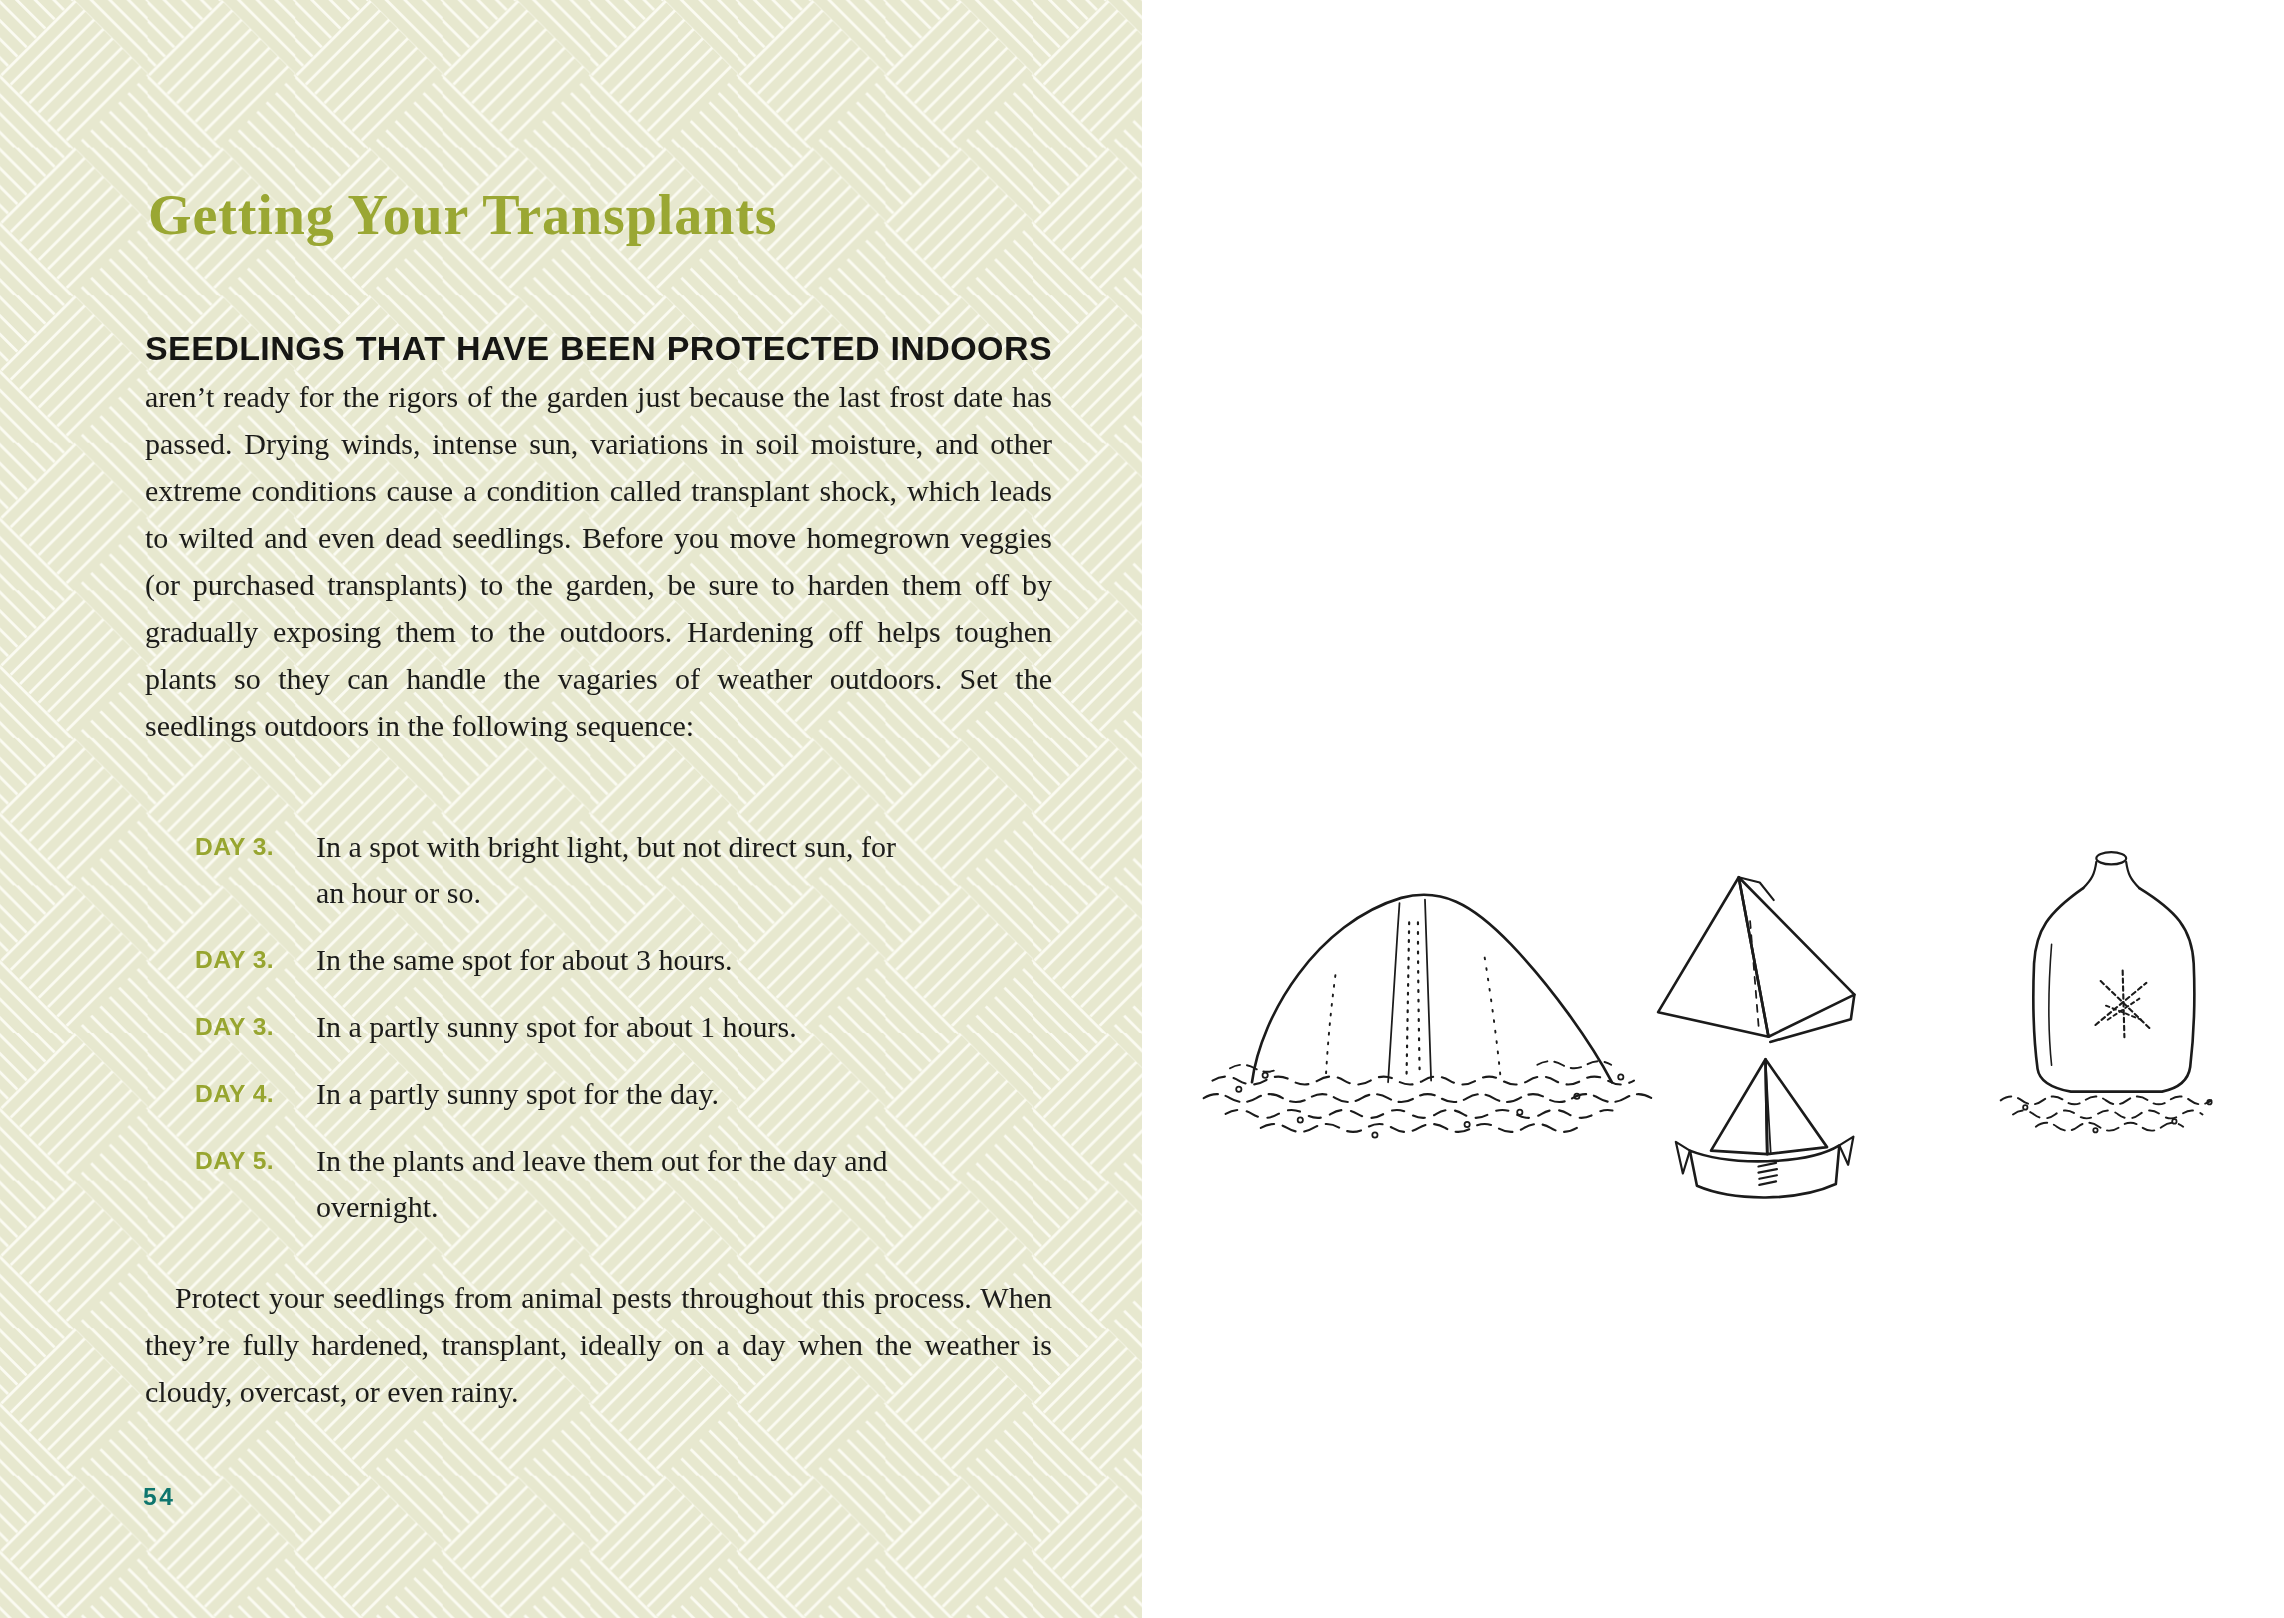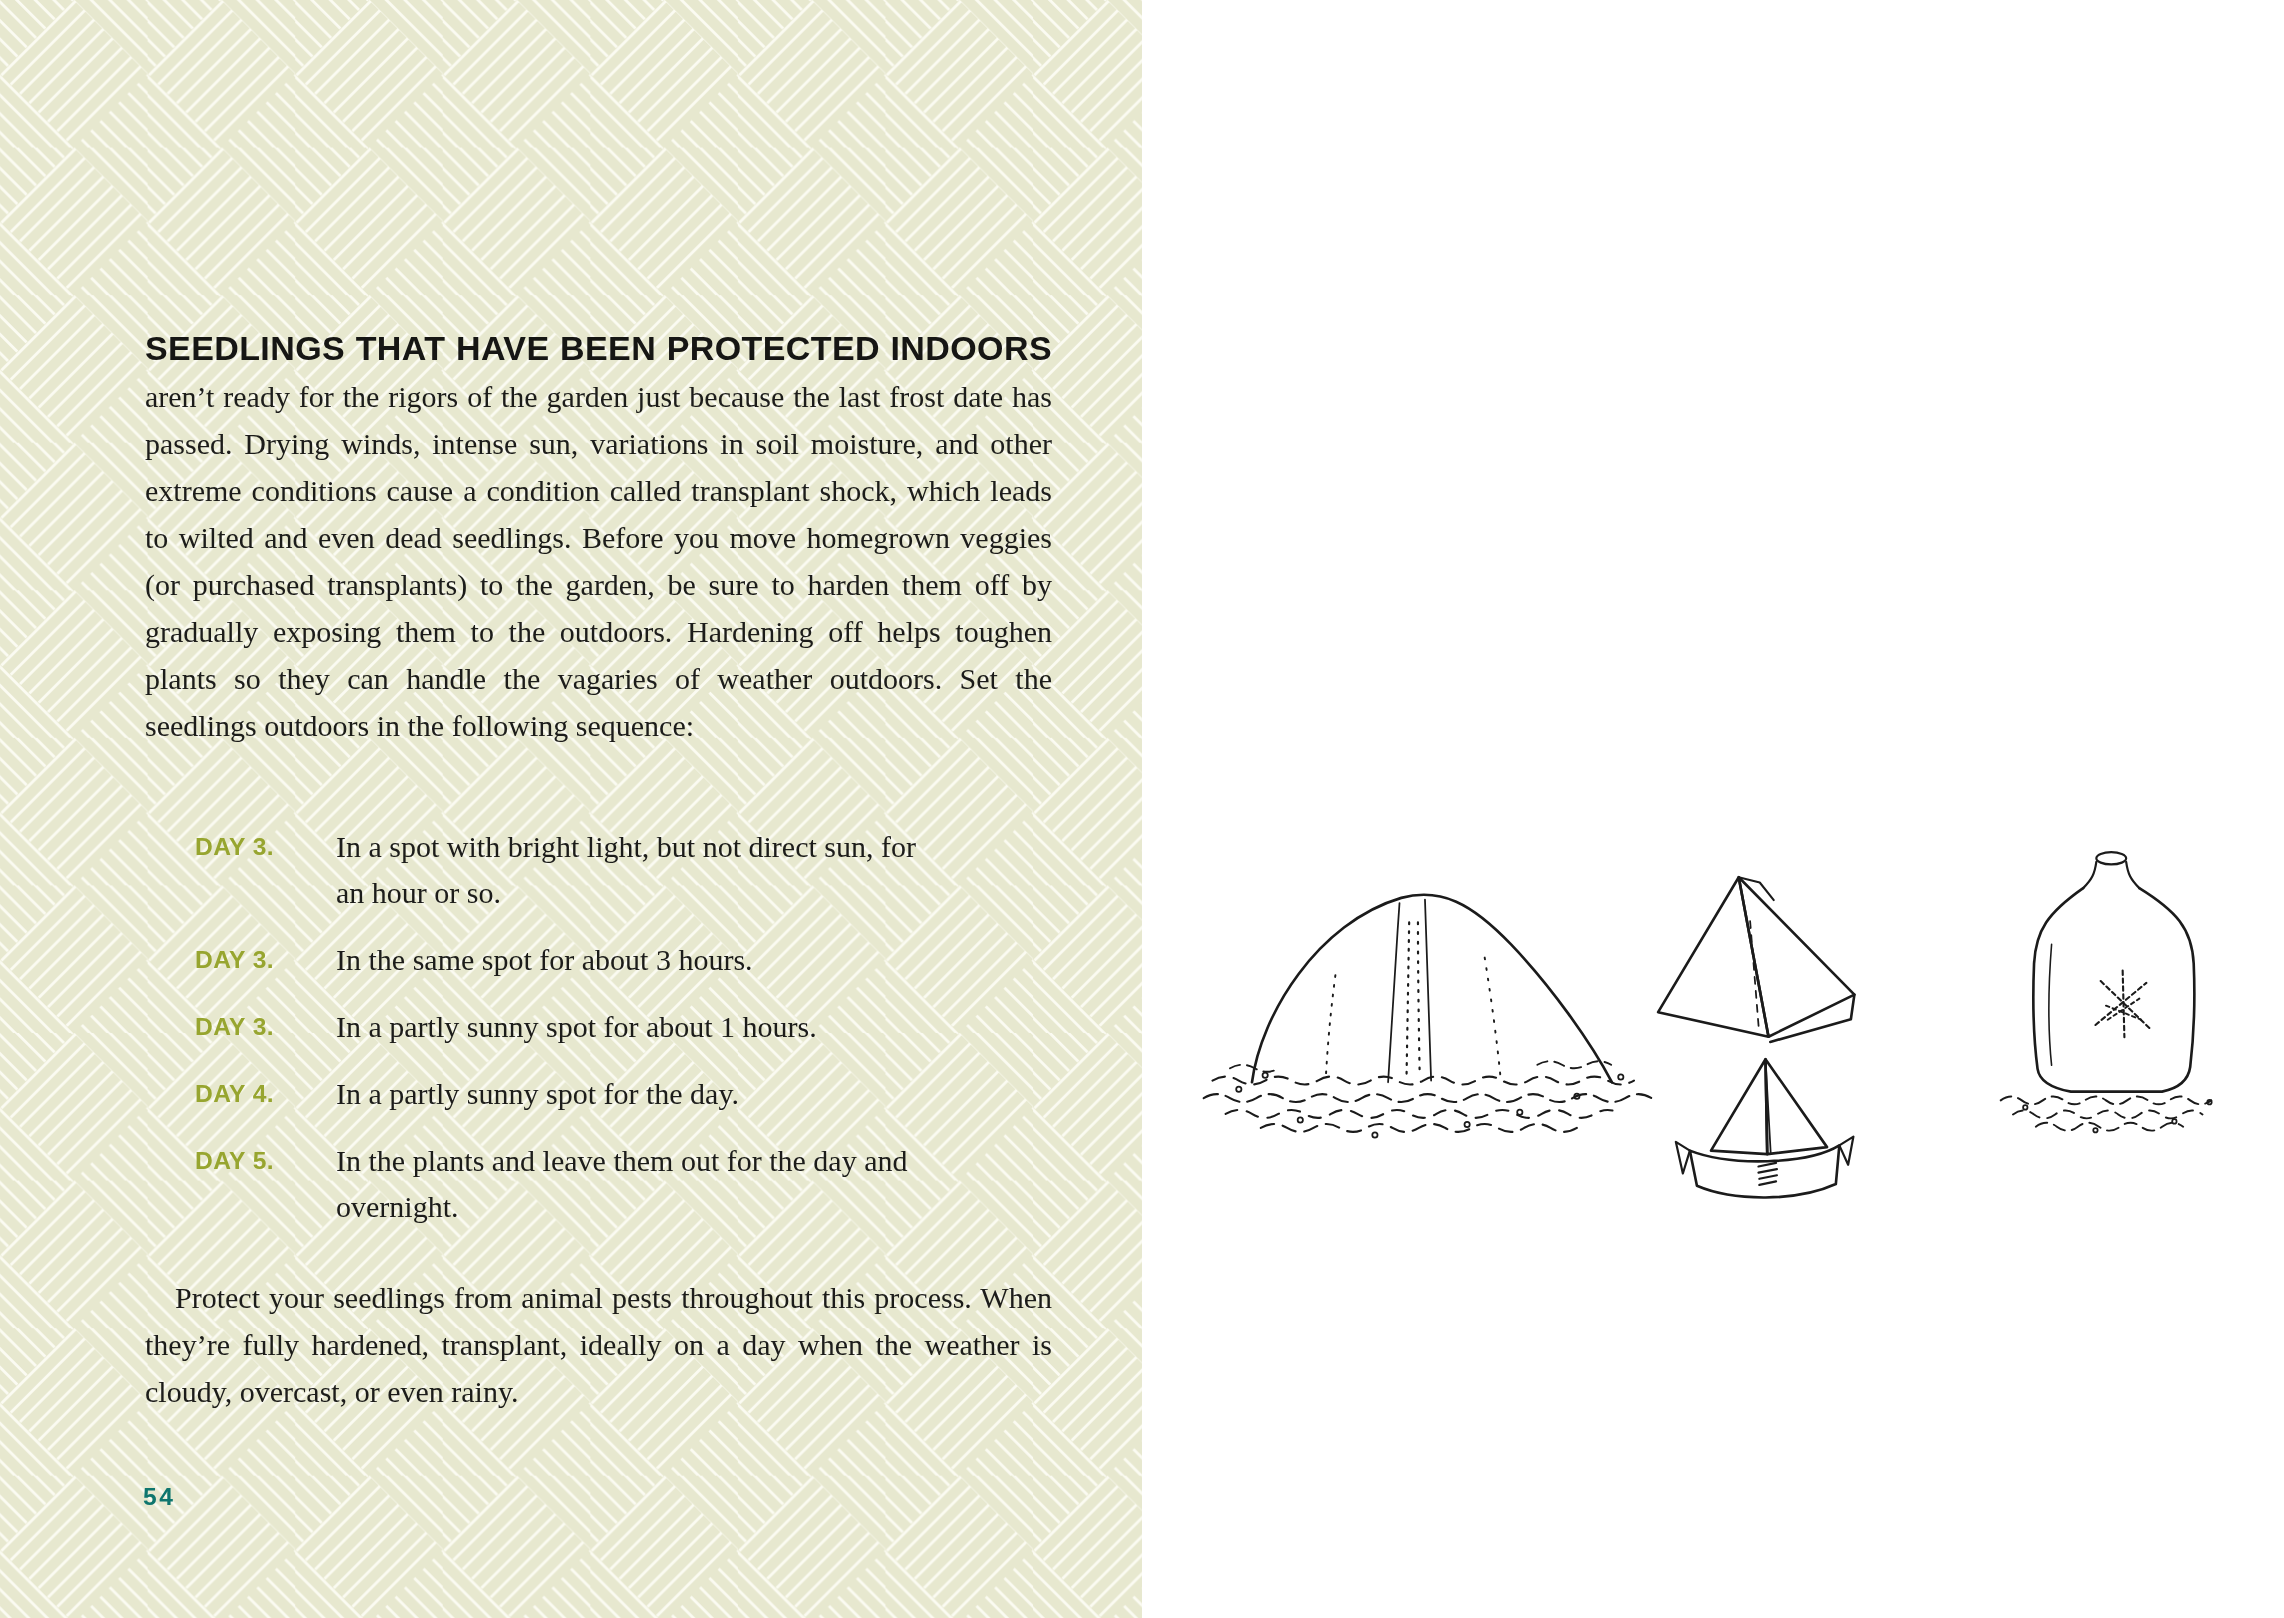--- a/index.html
+++ b/index.html
@@ -18,21 +18,21 @@
          font-size:56px;line-height:58px;color:#9aa733;letter-spacing:0.9px;}
   .intro{left:145px;top:295px;width:907px;font-size:30px;line-height:47px;
          text-align:justify;}
   .leadin{font-family:"Liberation Sans",sans-serif;font-weight:700;
           font-size:34px;letter-spacing:0.4px;color:#161614;}
   .day-list{left:145px;top:824px;width:914px;}
   .day-row{padding-left:50px;margin-bottom:21px;font-size:30px;line-height:46px;}
   .day-label{display:inline-block;width:121px;vertical-align:top;
              font-family:"Liberation Sans",sans-serif;font-weight:700;
              font-size:24.6px;line-height:46px;letter-spacing:0.4px;color:#97a52f;}
-  .day-text{display:inline-block;width:589px;vertical-align:top;margin-left:20px;}
+  .day-text{display:inline-block;width:589px;vertical-align:top;}
   .closing{left:145px;top:1244px;width:907px;font-size:30px;line-height:47px;
            text-align:justify;text-indent:30px;}
   .pagenum{font-family:"Liberation Sans",sans-serif;font-weight:700;
            font-size:24.6px;letter-spacing:2.6px;color:#0f766e;}
   .pn-left{left:143px;top:1483px;}
   .illo{position:absolute;}
   .illo path,.illo polygon,.illo line,.illo ellipse,.illo circle{
         fill:none;stroke:#1b1b1b;stroke-linecap:round;stroke-linejoin:round;}
 </style>
 </head>
@@ -54,20 +54,21 @@
         </pattern>
         <pattern id="weave" patternUnits="userSpaceOnUse" width="168" height="168">
           <rect width="168" height="168" fill="url(#hA)"></rect>
           <polygon points="84,0 168,84 84,168 0,84" fill="url(#hB)"></polygon>
         </pattern>
       </defs>
       <rect width="1300" height="1842" fill="url(#weave)"></rect>
     </svg>
 
     <h1 class="abs title">
+      <span style="display:block">Getting Your Transplants</span>
     </h1>
 
     <p class="abs intro">
       <span class="leadin">SEEDLINGS THAT HAVE BEEN PROTECTED INDOORS</span>
       <span>aren’t ready for the rigors of the garden just because the last frost date has passed. Drying winds, intense sun, variations in soil moisture, and other extreme conditions cause a condition called transplant shock, which leads to wilted and even dead seedlings. Before you move homegrown veggies (or purchased transplants) to the garden, be sure to harden them off by gradually exposing them to the outdoors. Hardening off helps toughen plants so they can handle the vagaries of weather outdoors. Set the seedlings outdoors in the following sequence:</span>
     </p>
 
     <div class="abs day-list">
       <div class="day-row">
         <span class="day-label">DAY 3.</span><span class="day-text">In a spot with bright light, but not direct sun, for an hour or so.</span>

